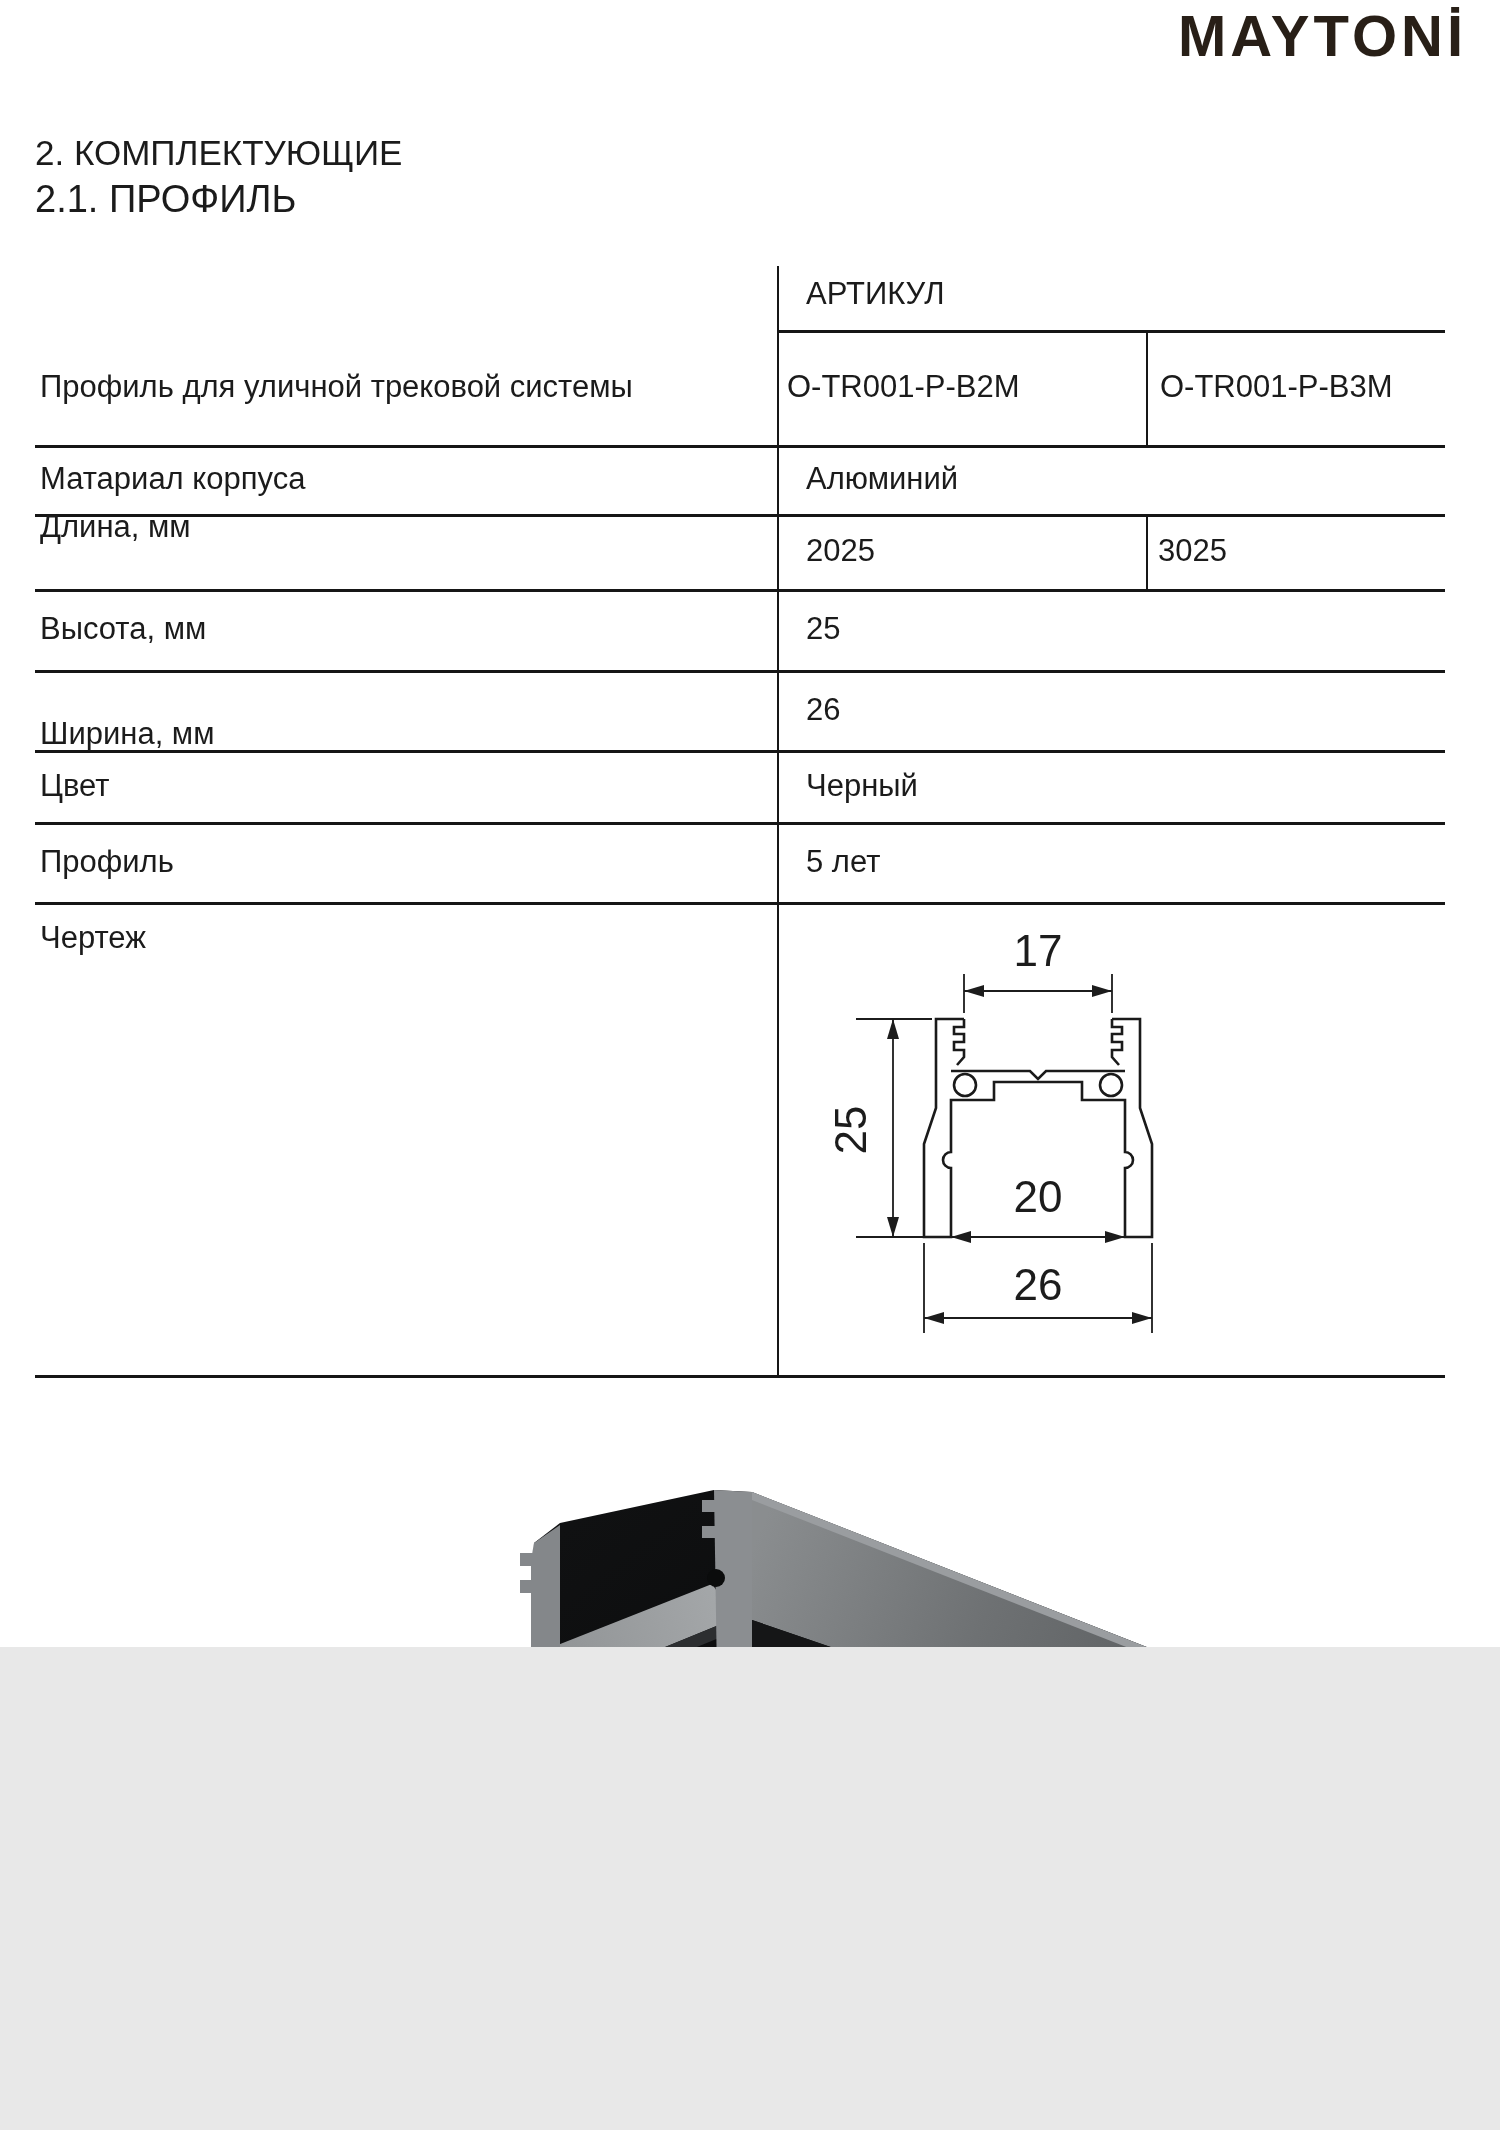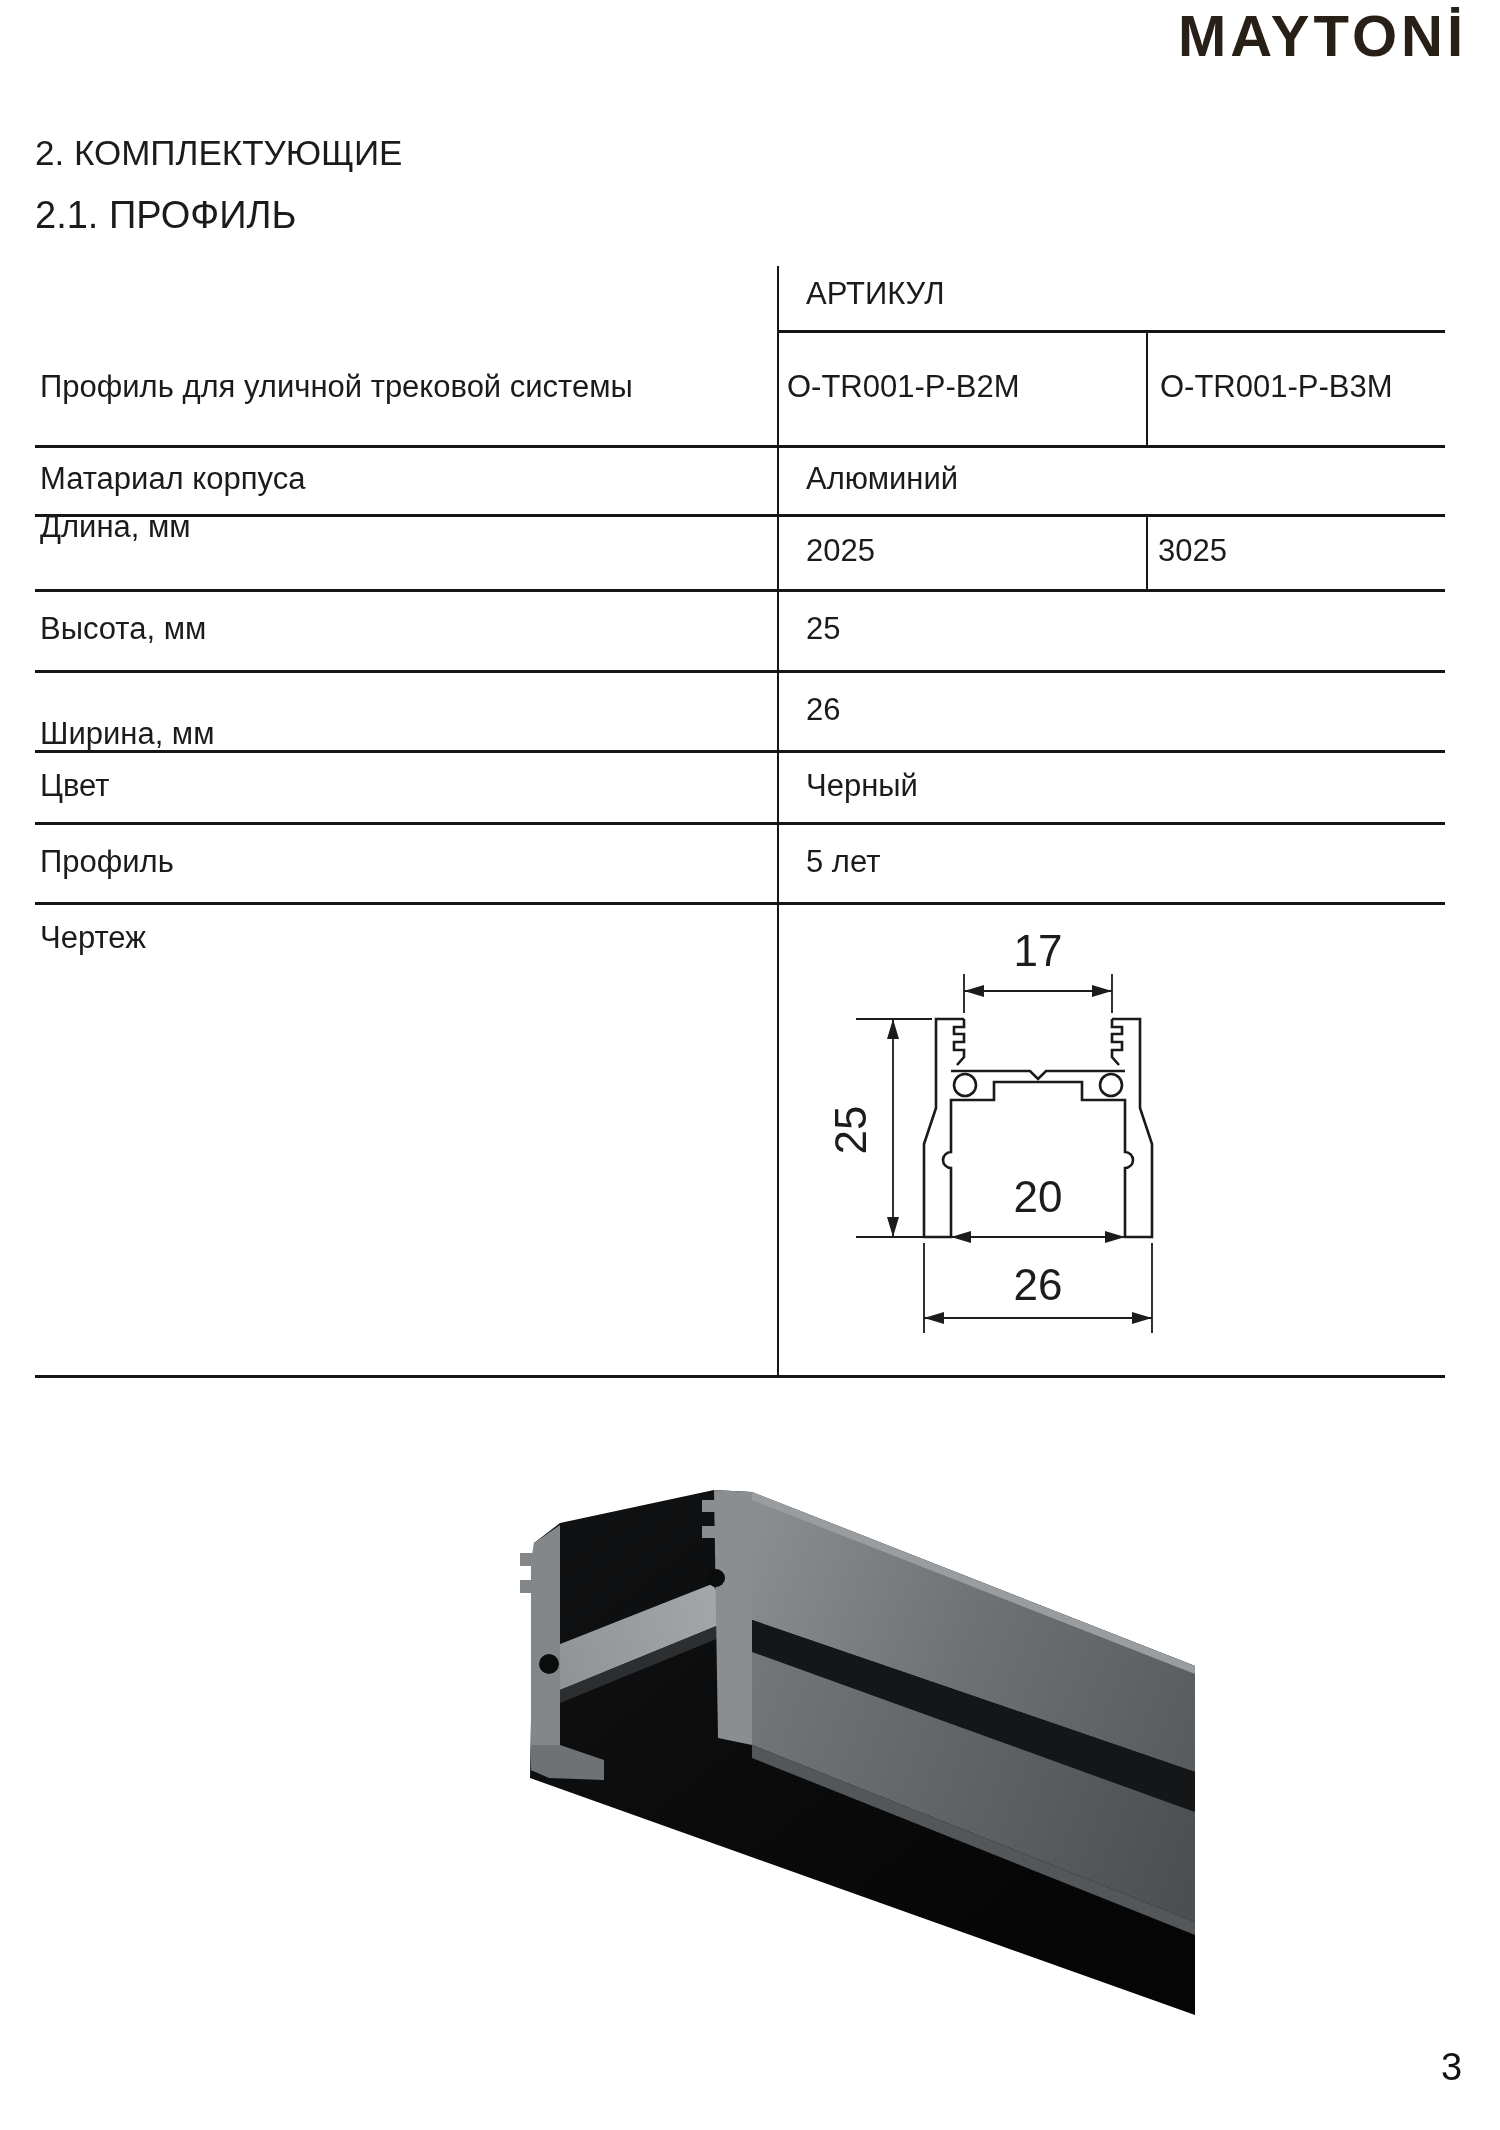--- a/index.html
+++ b/index.html
@@ -1,26 +1,26 @@
 <!DOCTYPE html>
 <html><head>
 <meta charset="utf-8">
 <style>
   html,body{margin:0;padding:0;background:#e8e8e8;}
   .page{
-    position:relative;width:1500px;height:2130px;margin:0 auto;background:#ffffff;
+    position:relative;width:1500px;height:1647px;margin:0 auto;background:#ffffff;
     font-family:"Liberation Sans",sans-serif;color:#1b1b1b;overflow:hidden;
   }
   .logo{
     position:absolute;top:2px;right:33px;
     font-size:58px;font-weight:bold;letter-spacing:4px;color:#281f17;
     font-family:"Liberation Sans",sans-serif;
   }
   .h1{position:absolute;left:35px;top:133px;font-size:35px;font-weight:400;white-space:nowrap;}
-  .h2{position:absolute;left:35px;top:194px;font-size:38px;font-weight:400;white-space:nowrap;}
+  .h2{position:absolute;left:35px;top:178px;font-size:38px;font-weight:400;white-space:nowrap;}
   .cell{position:absolute;font-size:31px;line-height:36px;white-space:nowrap;color:#1b1b1b;}
   .hline{position:absolute;height:3px;background:#161616;}
   .vline{position:absolute;width:2px;background:#161616;}
   .pageno{position:absolute;left:1441px;top:2046px;font-size:38px;color:#111;}
   svg text{font-family:"Liberation Sans",sans-serif;fill:#1c1c1c;}
 </style>
 </head>
 <body>
 
 <div class="page">

